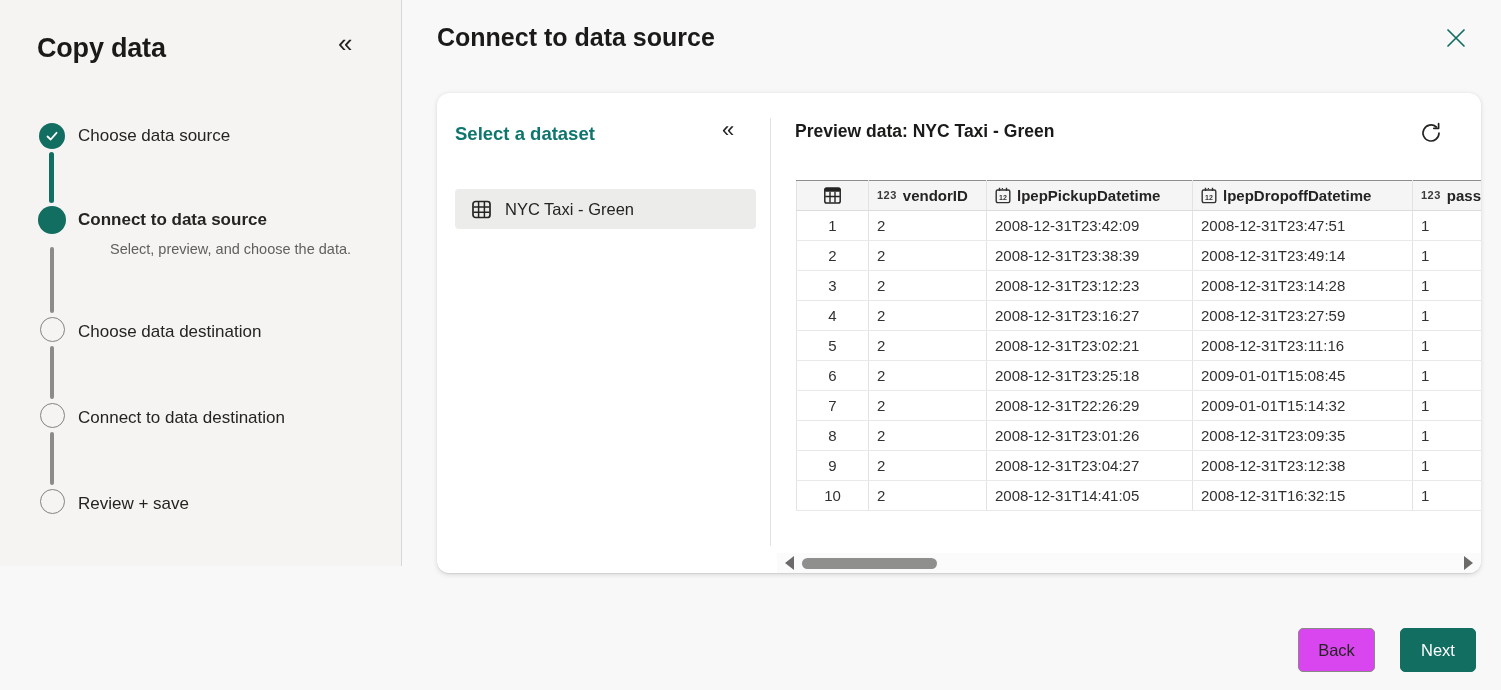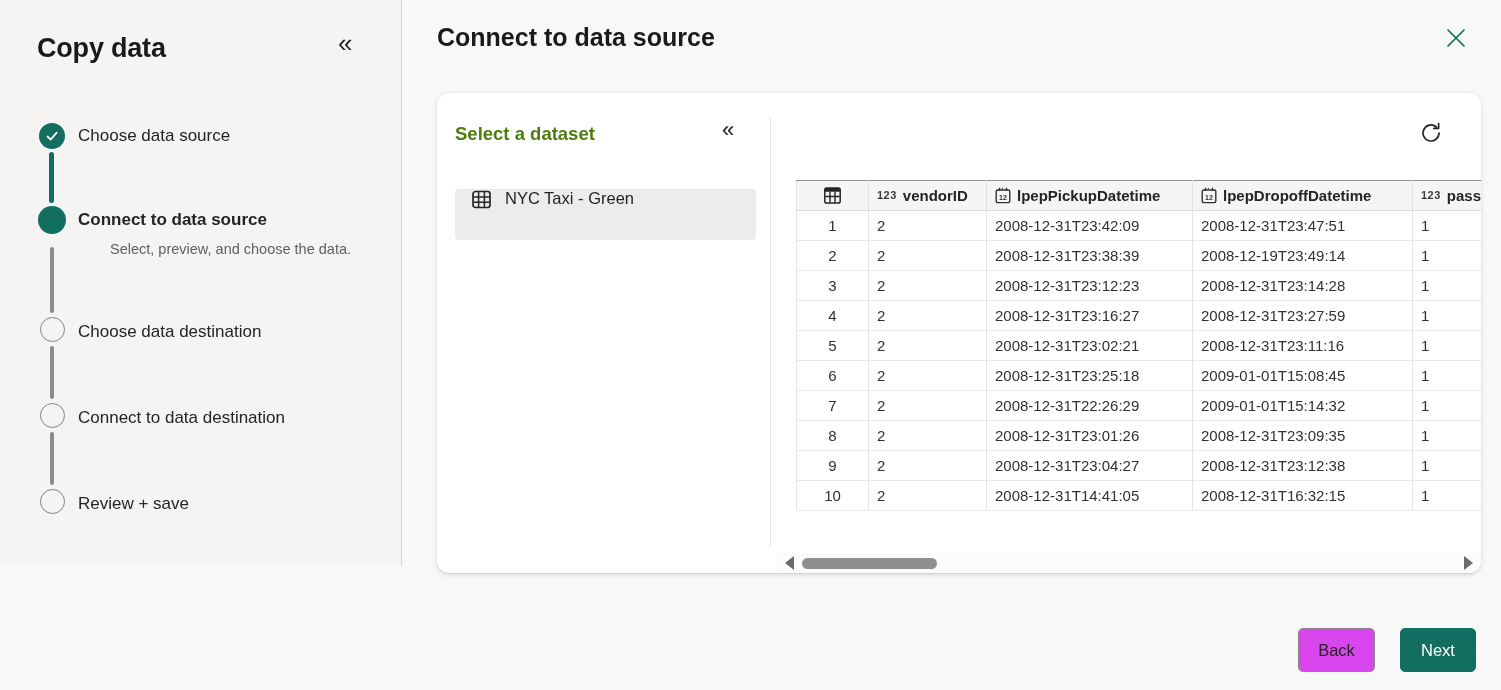--- a/index.html
+++ b/index.html
@@ -39,24 +39,24 @@
   
   .main-title { position:absolute; left:437px; top:23px; font-size:25px; font-weight:700; color:#1b1a19; }
   .close-btn { position:absolute; left:1440px; top:22px; width:32px; height:32px; cursor:pointer;
                display:flex; align-items:center; justify-content:center; }
 
   
   .card { position:absolute; left:437px; top:93px; width:1044px; height:480px;
           background:#ffffff; border-radius:12px;
           box-shadow:0 1.6px 5px rgba(0,0,0,0.12), 0 0.3px 1px rgba(0,0,0,0.08); overflow:hidden; }
 
-  .panel-title { position:absolute; left:18px; top:30px; font-size:18.5px; font-weight:700; color:#4d7c0f; }
+  .panel-title { position:absolute; left:18px; top:30px; font-size:18.5px; font-weight:700; color:#0f766e; }
   .panel-collapse { position:absolute; left:285px; top:24px; font-size:22px; color:#252423; cursor:pointer; }
-  .dataset-item { position:absolute; left:18px; top:96px; width:301px; height:51px;
-                  background:#ececeb; border-radius:4px; display:flex; align-items:flex-start;
+  .dataset-item { position:absolute; left:18px; top:96px; width:301px; height:40px;
+                  background:#ececeb; border-radius:4px; display:flex; align-items:center;
                   padding-left:16px; cursor:pointer; }
   .dataset-item .label { font-size:16.5px; color:#252423; margin-left:13px; }
   .v-divider { position:absolute; left:333px; top:25px; height:428px; width:1px; background:#e4e3e2; }
 
   .preview-title { position:absolute; left:358px; top:28px; font-size:17.5px; font-weight:700; color:#1b1a19; }
   .refresh-btn { position:absolute; left:980px; top:26px; width:28px; height:28px; cursor:pointer;
                  display:flex; align-items:center; justify-content:center; }
 
   
   .table-wrap { position:absolute; left:359px; top:87px; width:771px; height:331px; overflow:hidden; }
@@ -140,20 +140,21 @@
   <div class="dataset-item">
     <svg width="21" height="21" viewBox="0 0 21 21">
       <rect x="2" y="2.5" width="17" height="16" rx="2.5" fill="none" stroke="#252423" stroke-width="1.7"></rect>
       <path d="M2.5 8 H18.5 M2.5 13.3 H18.5 M7.6 3 V18 M13.4 3 V18" stroke="#252423" stroke-width="1.5"></path>
     </svg>
     <span class="label">NYC Taxi - Green</span>
   </div>
 
   <div class="v-divider"></div>
 
+  <div class="preview-title">Preview data: NYC Taxi - Green</div>
   <div class="refresh-btn">
     <svg width="24" height="24" viewBox="0 0 24 24">
       <path d="M20 12 a8 8 0 1 1 -2.7 -6" fill="none" stroke="#252423" stroke-width="1.7" stroke-linecap="round"></path>
       <path d="M19.6 2.5 L19.6 7.3 L14.8 7.3" fill="none" stroke="#252423" stroke-width="1.7" stroke-linecap="round" stroke-linejoin="round"></path>
     </svg>
   </div>
 
   <div class="table-wrap">
     <table class="preview">
       <colgroup>
@@ -207,21 +208,21 @@
           <td>1</td>
             <td>2</td>
             <td>2008-12-31T23:42:09</td>
             <td>2008-12-31T23:47:51</td>
             <td>1</td>
         </tr>
         <tr>
           <td>2</td>
             <td>2</td>
             <td>2008-12-31T23:38:39</td>
-            <td>2008-12-19T23:49:14</td>
+            <td>2008-12-31T23:49:14</td>
             <td>1</td>
         </tr>
         <tr>
           <td>3</td>
             <td>2</td>
             <td>2008-12-31T23:12:23</td>
             <td>2008-12-31T23:14:28</td>
             <td>1</td>
         </tr>
         <tr>

